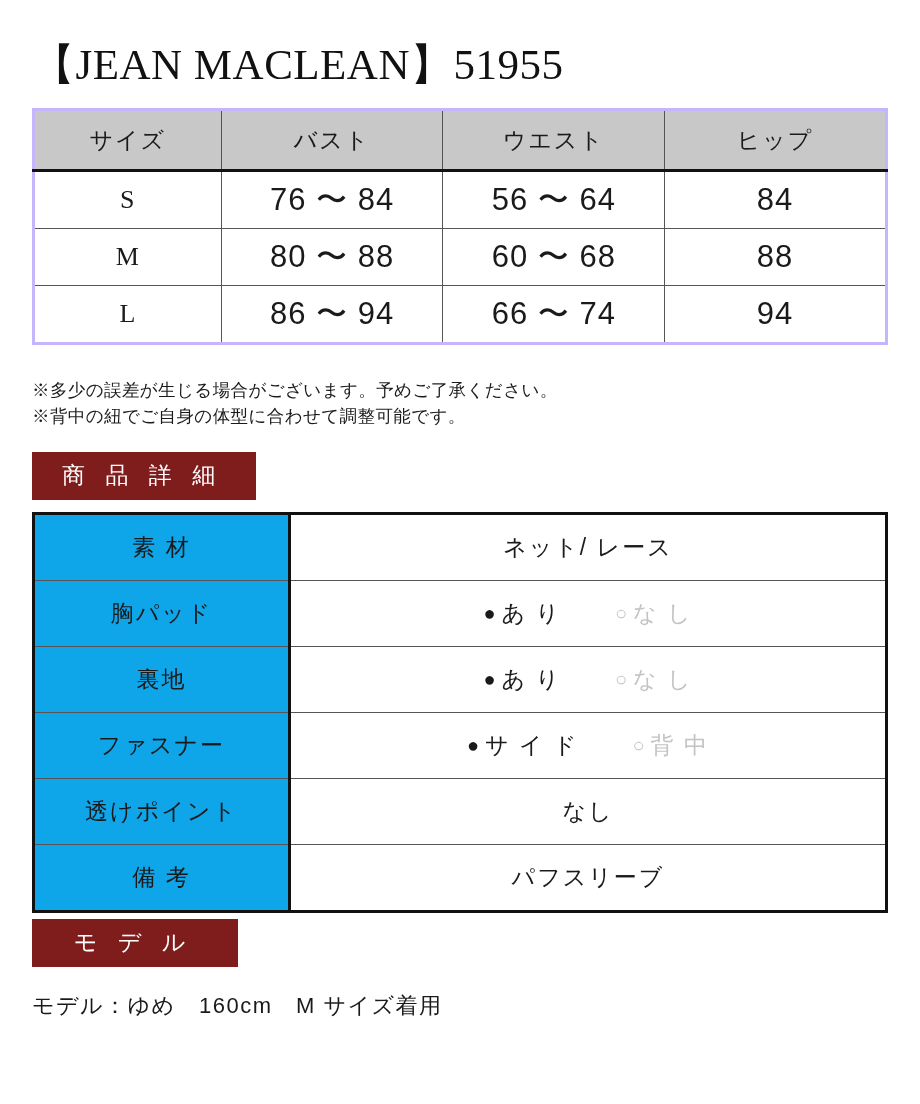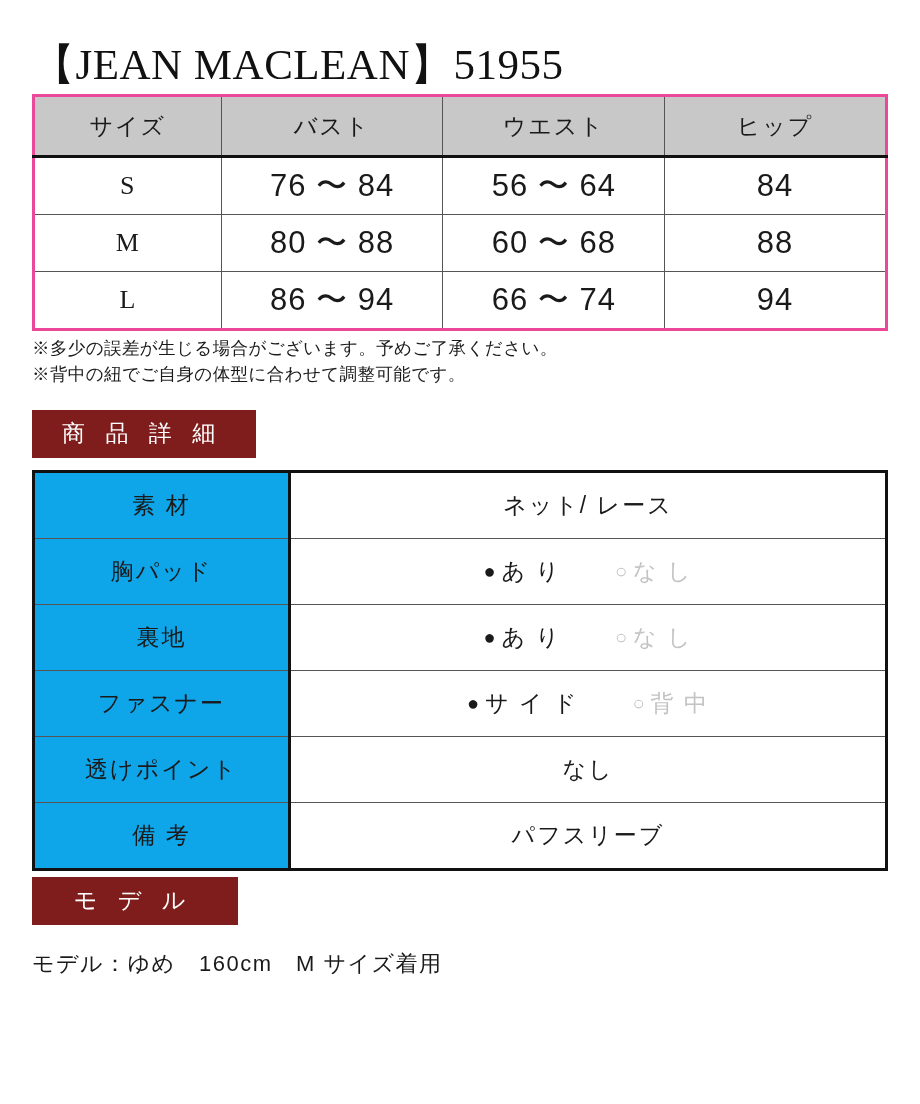--- a/index.html
+++ b/index.html
@@ -25,31 +25,32 @@
 
   
   .title {
     font-family: "Liberation Serif", serif;
     font-size: 43px;
     font-weight: normal;
     letter-spacing: 0.5px;
     color: #111111;
     margin: 0;
     padding-top: 36px;
+    padding-bottom: 14px;
     white-space: nowrap;
   }
 
   
   table {
     border-collapse: collapse;
     width: 856px;
     table-layout: fixed;
   }
   .size-table {
-    border: 3px solid #ec4899;
+    border: 3px solid #c4b5fd;
   }
   .size-table th, .size-table td {
     border: 1px solid #555555;
     text-align: center;
     font-size: 23px;
     font-weight: normal;
     color: #1a1a1a;
     height: 56px;
     padding: 0;
   }
@@ -69,21 +70,21 @@
     font-size: 31px;
     letter-spacing: 1px;
   }
   .size-table col.c1 { width: 22%; }
   .size-table col.c2 { width: 26%; }
   .size-table col.c3 { width: 26%; }
   .size-table col.c4 { width: 26%; }
 
   
   .notes {
-    margin-top: 4px;
+    margin-top: 32px;
     margin-bottom: 16px;
   }
   .note {
     font-size: 17.5px;
     line-height: 1.5;
     color: #1a1a1a;
     letter-spacing: 0.4px;
   }
 
   

